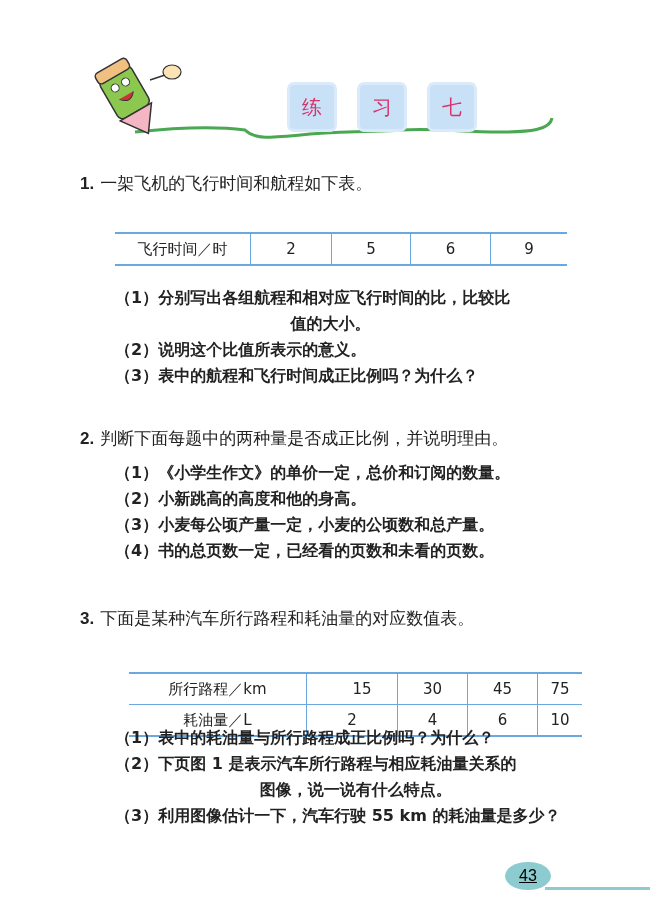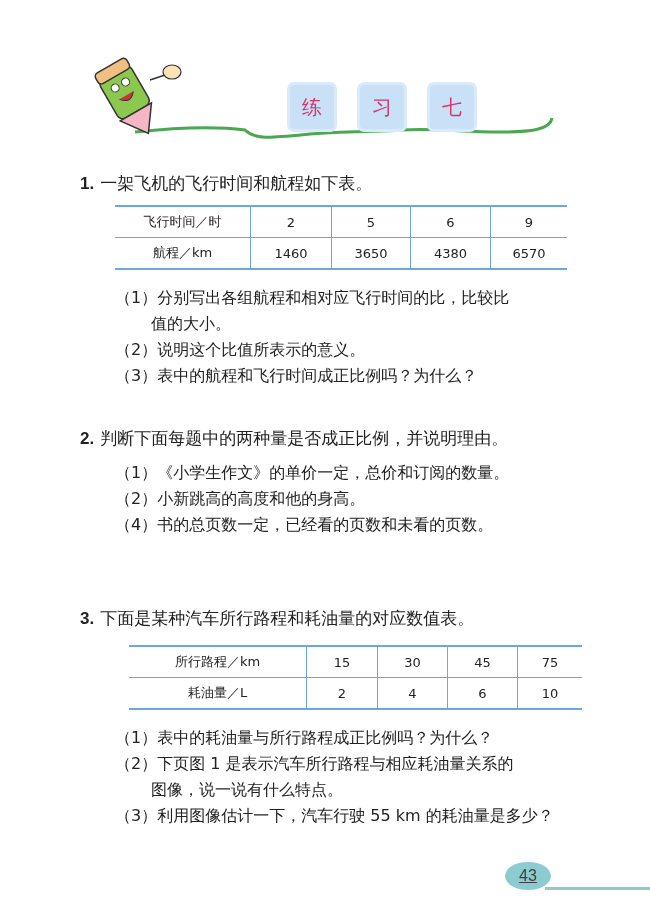--- a/index.html
+++ b/index.html
@@ -11,36 +11,36 @@
   .mascot { position: absolute; left: 0; top: 0; }
   .title-box {
     position: absolute; top: 35px; width: 44px; height: 44px;
     background: #c9e1f7; border-radius: 4px;
     display: flex; align-items: center; justify-content: center;
     font-size: 20px; color: #d6336c; font-family: "DejaVu Sans", sans-serif;
     box-shadow: 0 0 0 3px #dbeafb;
   }
   .q-title { position: absolute; left: 80px; font-size: 17px; font-family: "DejaVu Sans", sans-serif; }
   .q-title .num { font-weight: bold; font-family: "Liberation Sans", sans-serif; margin-right: 6px; }
-  .sub { position: absolute; left: 115px; font-size: 16px; font-family: "DejaVu Sans", sans-serif; line-height: 26px; }
-  .sub .indent { padding-left: 36px; display: block; }
+  .sub { position: absolute; left: 115px; font-size: 16px; font-family: "DejaVu Sans", sans-serif; line-height: 26px; font-weight: bold; }
+  .sub .indent { padding-left: 36px; display: block; text-align: center; }
   table.data {
-    position: absolute; border-collapse: collapse; font-family: "DejaVu Sans", sans-serif; font-size: 13px;
-    border-top: 2px solid #6aa8e0; border-bottom: 2px solid #6aa8e0;
+    position: absolute; border-collapse: collapse; font-family: "DejaVu Sans", sans-serif; font-size: 15px;
+    border-top: 2px solid #6aa8e0; border-bottom: 2px solid #6aa8e0; margin-top: 27px;
   }
   table.data td {
     border-left: 1.5px solid #6aa8e0; text-align: center; height: 30px; padding: 0;
   }
   table.data tr:first-child td { border-bottom: 1.5px solid #6aa8e0; }
   table.data td:first-child { border-left: none; }
   .pager { position: absolute; left: 505px; top: 862px; }
   .pager-oval {
     position: absolute; left: 0; top: 0; width: 46px; height: 28px; border-radius: 50%;
     background: #8ccbcf; display: flex; align-items: center; justify-content: center;
-    font-family: "Liberation Sans", sans-serif; font-size: 16px; color: #404040; text-decoration: underline;
+    font-family: "Liberation Sans", sans-serif; font-size: 16px; color: #000000; text-decoration: underline;
   }
   .pager-line { position: absolute; left: 40px; top: 25px; width: 110px; height: 3px; background: #8ccbcf; }
 </style>
 </head>
 <body>
 
 <div class="header">
   <svg class="mascot" width="500" height="100" viewBox="0 0 500 100">
 
     <path d="M55 82 C 120 75, 150 78, 165 80 C 175 90, 190 88, 230 84 C 280 80, 300 82, 320 80 C 360 78, 380 82, 420 82 C 450 82, 470 80, 472 68" fill="none" stroke="#4aa852" stroke-width="3"></path>
@@ -68,27 +68,20 @@
 
 <table class="data" style="left:115px; top:205px; width:452px;">
   <tbody>
       <tr>
     <td style="width:135px;">飞行时间／时</td>
     <td style="width:80px;">2</td>
     <td style="width:78px;">5</td>
     <td style="width:79px;">6</td>
     <td>9</td>
   </tr>
-  <tr>
-    <td>航程／km</td>
-    <td>1460</td>
-    <td>3650</td>
-    <td>4380</td>
-    <td>6570</td>
-  </tr>
 </tbody>
   </table>
 
 <div class="sub" style="top:285px;">
   <div>
     <span>（1）</span><span>分别写出各组航程和相对应飞行时间的比，比较比</span>
     <span class="indent">值的大小。</span>
   </div>
   <div>
     <span>（2）</span><span>说明这个比值所表示的意义。</span>
@@ -98,32 +91,33 @@
   </div>
 </div>
 
 <div class="q-title" style="top:427px;">
   <span class="num">2.</span><span>判断下面每题中的两种量是否成正比例，并说明理由。</span>
 </div>
 
 <div class="sub" style="top:460px;">
   <div><span>（1）</span><span>《小学生作文》的单价一定，总价和订阅的数量。</span></div>
   <div><span>（2）</span><span>小新跳高的高度和他的身高。</span></div>
+  <div><span>（3）</span><span>小麦每公顷产量一定，小麦的公顷数和总产量。</span></div>
   <div><span>（4）</span><span>书的总页数一定，已经看的页数和未看的页数。</span></div>
 </div>
 
 <div class="q-title" style="top:607px;">
   <span class="num">3.</span><span>下面是某种汽车所行路程和耗油量的对应数值表。</span>
 </div>
 
 <table class="data" style="left:129px; top:645px; width:453px;">
   <tbody>
       <tr>
     <td style="width:177px;">所行路程／km</td>
-    <td style="width:70px;">15</td>
+    <td style="width:70px;padding-left:20px;">15</td>
     <td style="width:69px;">30</td>
     <td style="width:69px;">45</td>
     <td>75</td>
   </tr>
   <tr>
     <td>耗油量／L</td>
     <td>2</td>
     <td>4</td>
     <td>6</td>
     <td>10</td>

